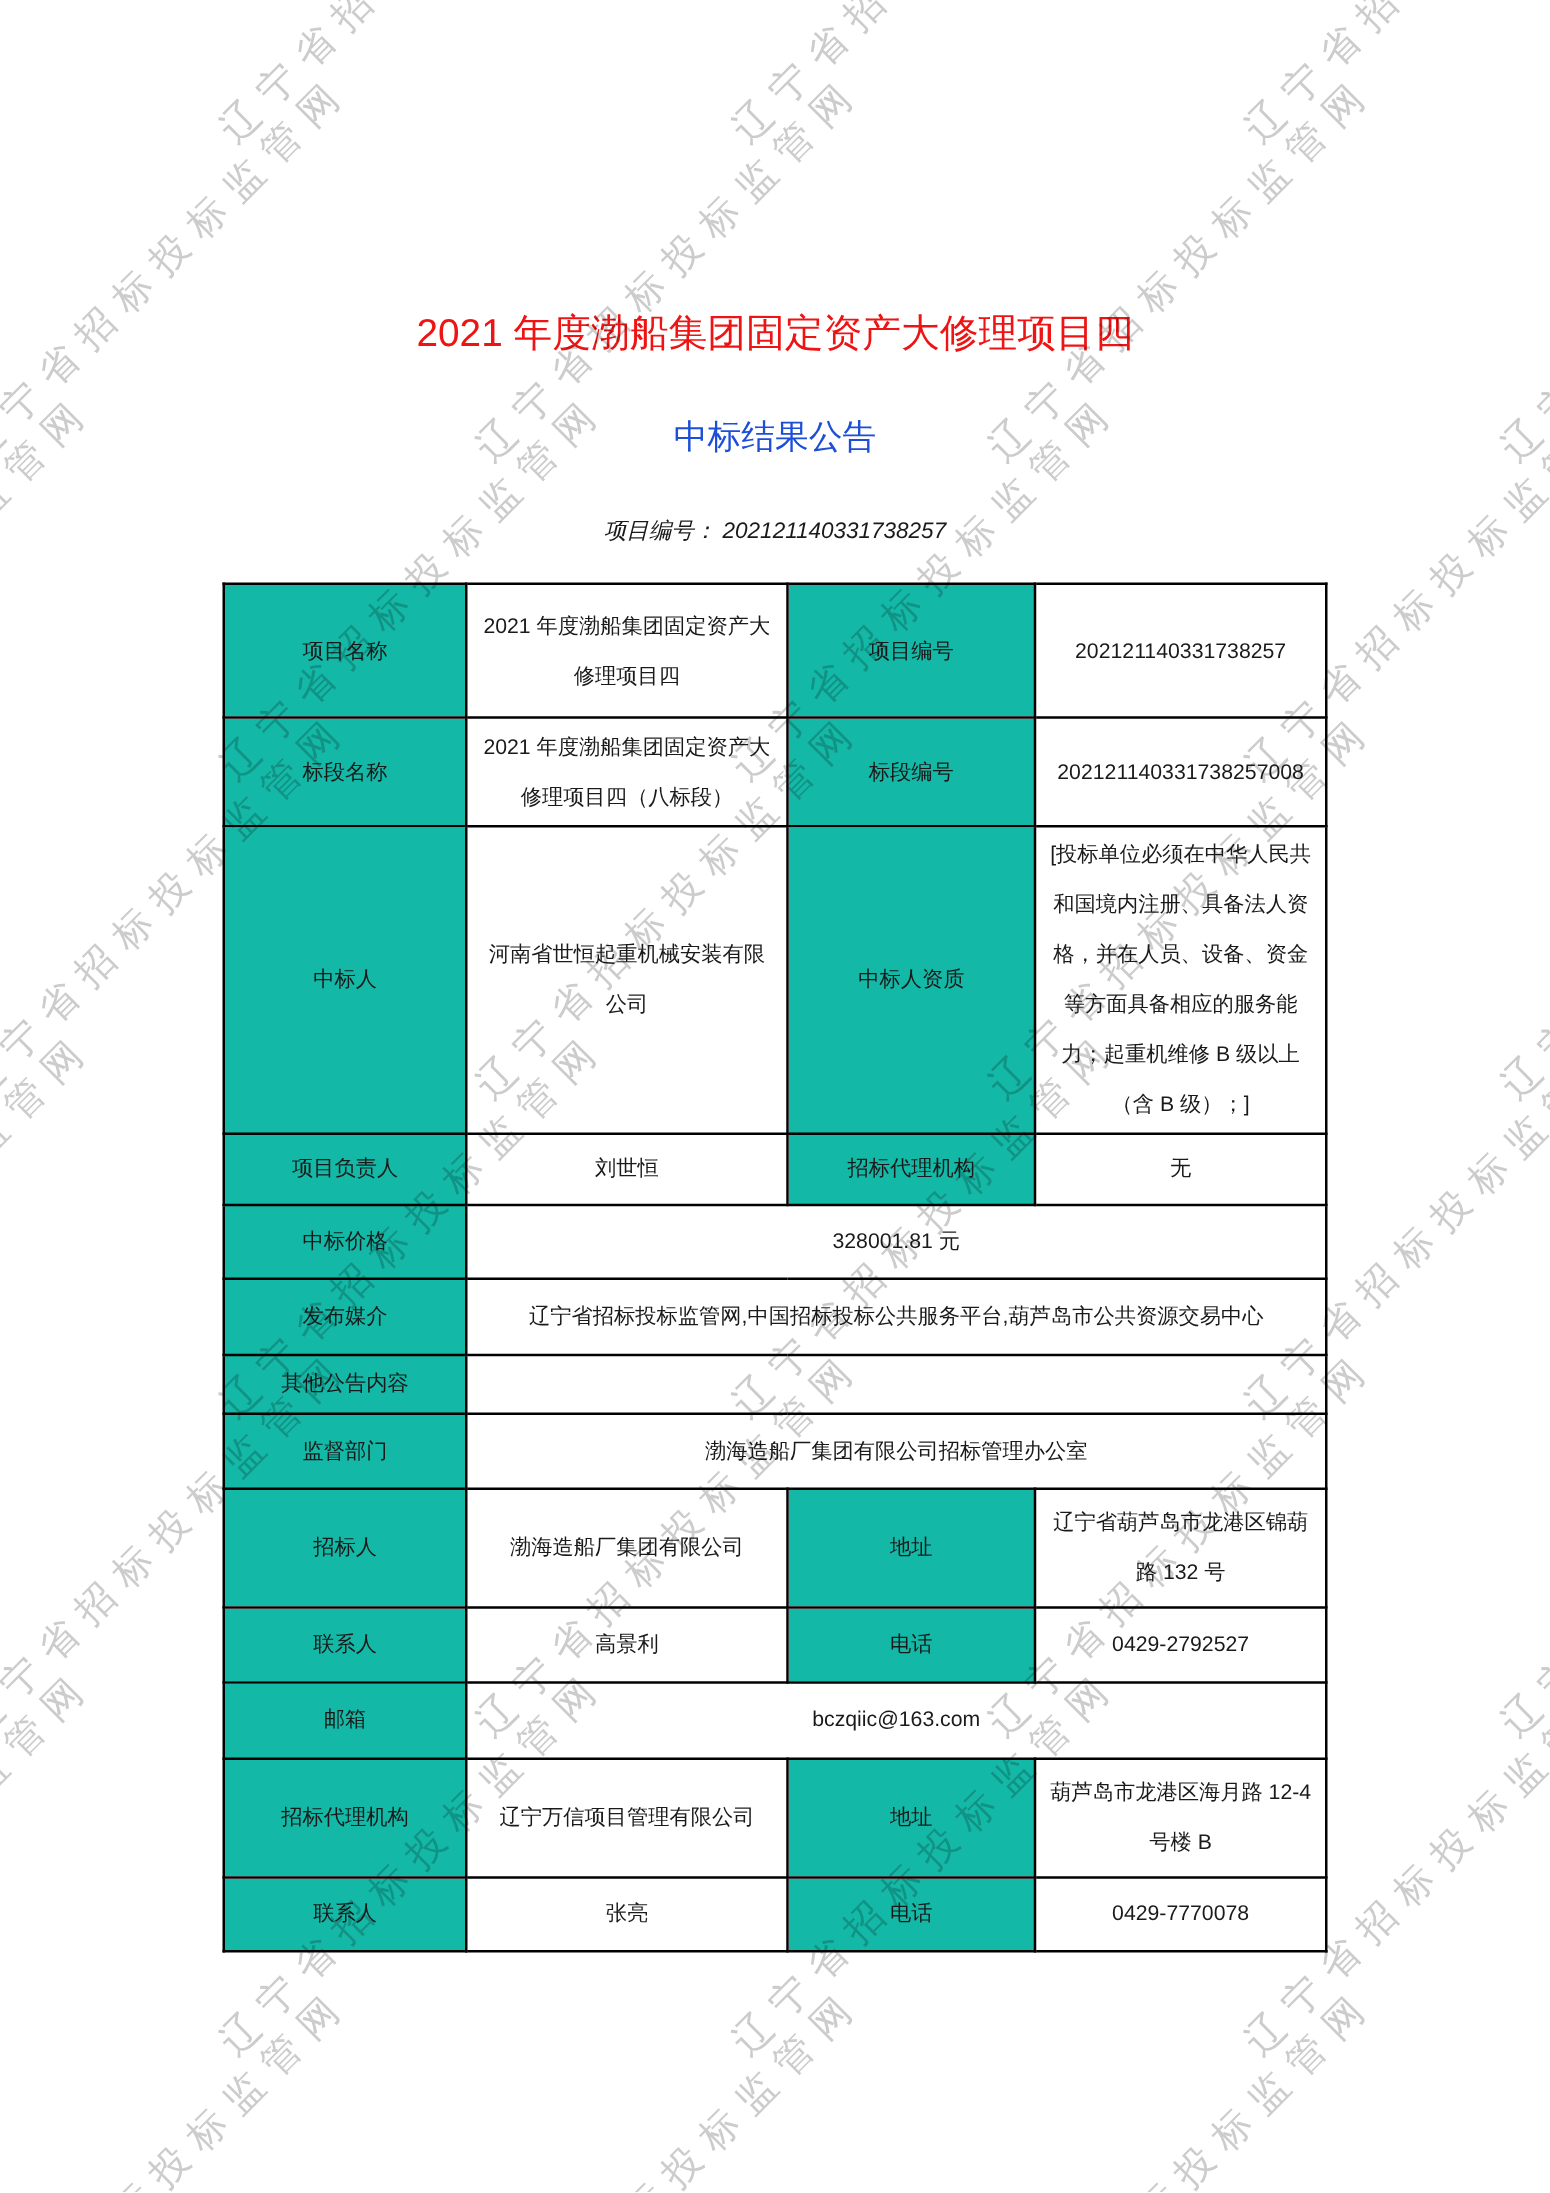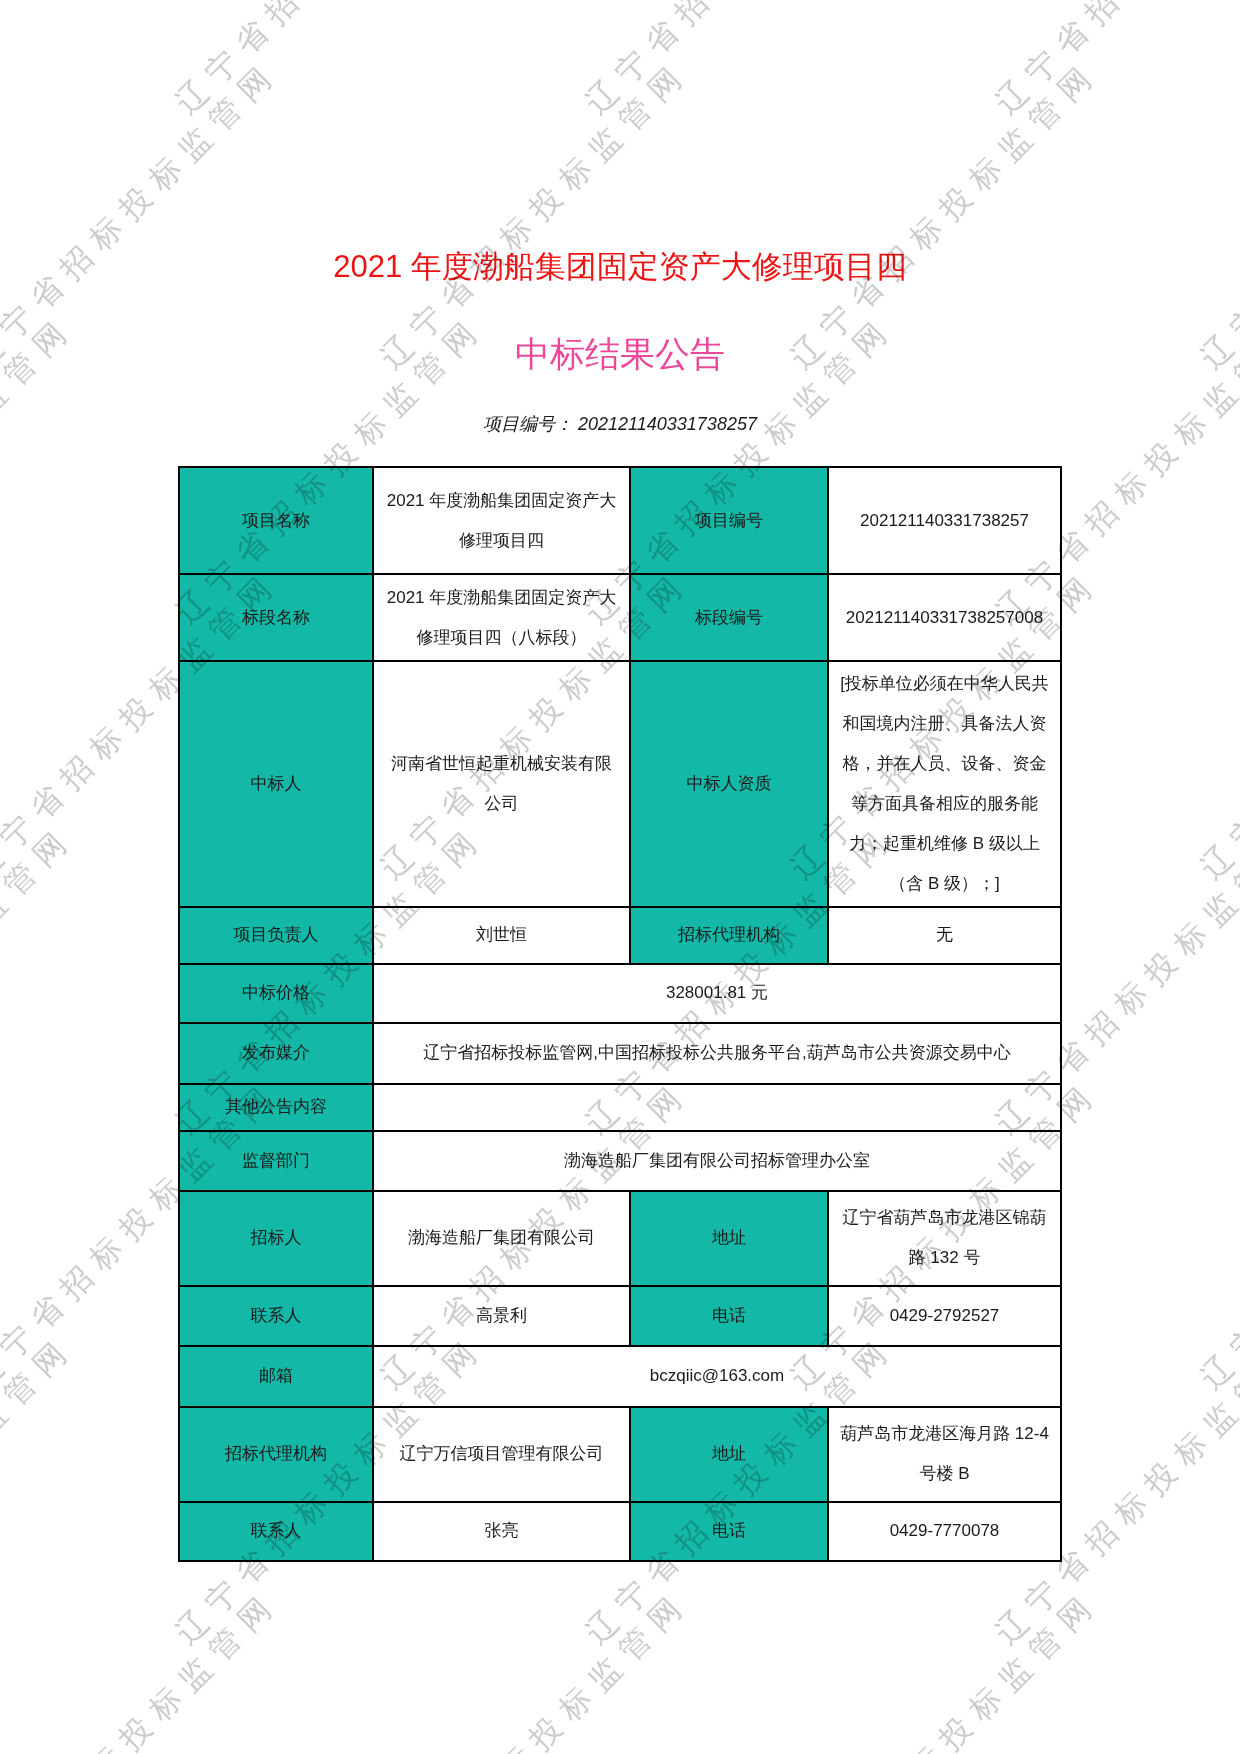--- a/index.html
+++ b/index.html
@@ -44,23 +44,23 @@
     font-size: 31px;
     line-height: 1.1;
     color: #ee1414;
   }
   .doc-subtitle {
     position: absolute;
     top: 335px;
     left: 0;
     width: 100%;
     text-align: center;
-    font-size: 35px;
+    font-size: 27px;
     line-height: 1.1;
-    color: #ec4899;
+    color: #1d4ed8;
   }
   .project-no {
     position: absolute;
     top: 414px;
     left: 0;
     width: 100%;
     text-align: center;
     font-size: 18px;
     line-height: 1.2;
     color: #1a1a1a;

